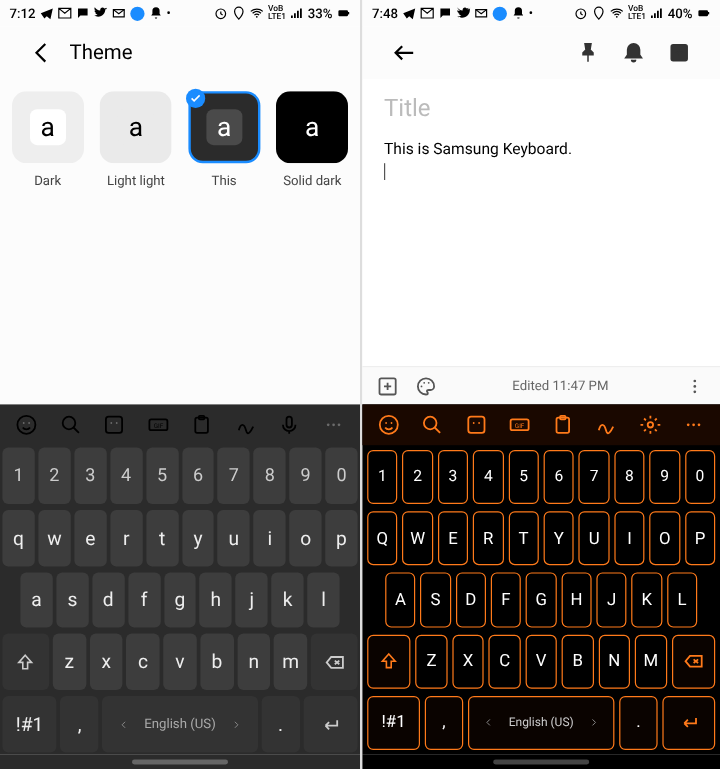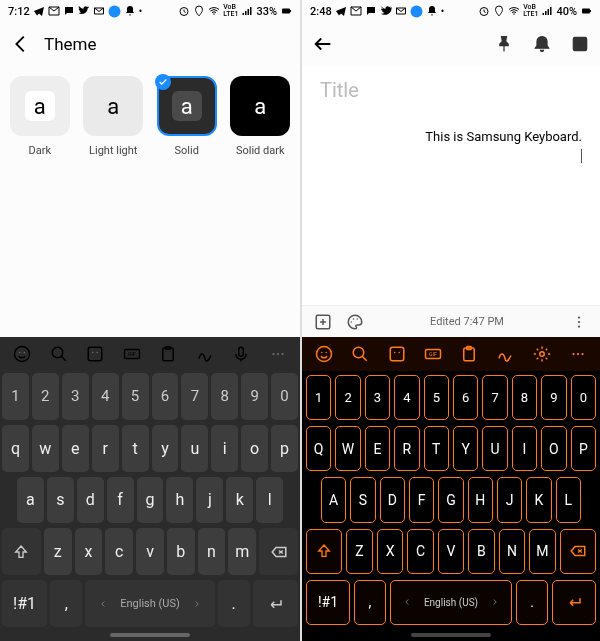--- a/index.html
+++ b/index.html
@@ -6,21 +6,21 @@
   body { background: #eee; width: 600px; height: 641px; display: flex; }
   .phone { width: 300px; height: 641px; display: flex; flex-direction: column; background: #fff; position: relative; }
   .phone.right { border-left: 2px solid #ddd; }
 
   .status-bar { height: 22px; display: flex; justify-content: space-between; align-items: center; padding: 0 8px; font-size: 11px; font-weight: 500; color: #000; background: #fcfcfc; }
   .status-left, .status-right { display: flex; align-items: center; gap: 3px; }
   .sicon { width: 12px; height: 12px; fill: #000; }
   .sicon-blue { width: 13px; height: 13px; fill: #1a8cff; }
   .batt-txt { font-size: 11px; }
 
-  .header { height: 44px; display: flex; align-items: center; padding: 0 10px; background: #fcfcfc; }
+  .header { height: 44px; display: flex; align-items: center; padding: 0 24px; background: #fcfcfc; }
   .back-chev { width: 22px; height: 22px; fill: #000; }
   .header-title { font-size: 17px; margin-left: 12px; color: #000; font-weight: 400; }
   .header-spacer { flex: 1; }
   .header-icon { width: 20px; height: 20px; fill: #333; margin-left: 18px; stroke: #333; stroke-width: 1.5; }
 
   
   .theme-area { background: #fcfcfc; flex: 1; }
   .theme-grid { display: flex; padding: 10px 6px; gap: 6px; justify-content: space-around; }
   .theme-opt { display: flex; flex-direction: column; align-items: center; width: 66px; }
   .theme-tile { width: 60px; height: 60px; border-radius: 12px; display: flex; align-items: center; justify-content: center; font-size: 22px; font-weight: 400; border: 2px solid transparent; position: relative; }
@@ -43,22 +43,22 @@
   .key.num { color: #ccc; font-size: 15px; }
   .key.wide { flex: 1.4; }
   .key.space { flex: 4; font-size: 11px; color: #aaa; gap: 12px; }
   .key.space .chev { width: 10px; height: 10px; fill: #888; }
   .gesture-bar { height: 12px; display: flex; align-items: center; justify-content: center; }
   .kbd.gray + .gesture-bar { background: #2b2b2b; }
   .gbar { width: 80px; height: 4px; border-radius: 2px; background: #666; }
 
   
   .note-body { flex: 1; padding: 12px 18px; background: #fff; display: flex; flex-direction: column; }
-  .note-title { font-size: 20px; color: #bbb; margin-bottom: 26px; }
-  .note-text { font-size: 13px; color: #000; line-height: 1.4; text-align: right; }
+  .note-title { font-size: 20px; color: #bbb; margin-bottom: 14px; }
+  .note-text { font-size: 13px; color: #000; line-height: 1.4; }
   .cursor { display: inline-block; width: 1px; height: 14px; background: #555; vertical-align: middle; }
   .edit-bar { height: 32px; display: flex; align-items: center; padding: 0 12px; background: #fafafa; font-size: 11px; color: #666; border-top: 1px solid #eee; }
   .edit-bar svg { width: 18px; height: 18px; fill: #555; }
   .edit-bar .spacer { flex: 1; text-align: center; }
 
   
   .kbd.neon { background: #000; }
   .kbd.neon .kbd-toolbar { background: #1a0800; }
   .kbd.neon .kbd-toolbar svg { width: 18px; height: 18px; fill: #ff7a1a; }
   .kbd.neon .key { background: #000; border: 1.2px solid #ff7a1a; color: #fff; font-size: 14px; }
@@ -149,21 +149,21 @@
         </div>
         <div class="theme-opt">
           <div class="theme-tile sel" style="background: rgb(43, 43, 43);">
             <div class="tile-inner" style="background: rgb(74, 74, 74); color: rgb(255, 255, 255);">a</div>
             <div class="checkbadge">
               <svg viewBox="0 0 24 24">
                 <path d="M4 12l5 5L20 6" fill="none" stroke="#fff" stroke-width="3"></path>
               </svg>
             </div>
           </div>
-          <div class="theme-label">Solid</div>
+          <div class="theme-label">This</div>
         </div>
         <div class="theme-opt">
           <div class="theme-tile" style="background: rgb(0, 0, 0);">
             <div class="tile-inner" style="background: rgb(0, 0, 0); color: rgb(255, 255, 255);">a</div>
           </div>
           <div class="theme-label">Solid dark</div>
         </div>
       </div>
   </div>
 
@@ -283,21 +283,21 @@
       </div>
   </div>
   <div class="gesture-bar">
       <div class="gbar"></div>
     </div>
 </div>
 
 <div class="phone right">
   <div class="status-bar">
     <div class="status-left">
-      <span>2:48</span>
+      <span>7:48</span>
       <svg class="sicon" viewBox="0 0 24 24">
           <path d="M2 12l20-8-4 18-6-5-4 4z"></path>
         </svg>
       <svg class="sicon" viewBox="0 0 24 24">
           <path d="M2 4h20v16H2z M2 4l10 8 10-8" fill="none" stroke="#000" stroke-width="2"></path>
         </svg>
       <svg class="sicon" viewBox="0 0 24 24">
           <path d="M4 4h16v12H8l-4 4z"></path>
         </svg>
       <svg class="sicon" viewBox="0 0 24 24">
@@ -365,21 +365,21 @@
     <svg viewBox="0 0 24 24">
         <rect x="3" y="3" width="18" height="18" rx="2" fill="none" stroke="#555" stroke-width="2"></rect>
         <path d="M12 8v8M8 12h8" stroke="#555" stroke-width="2"></path>
       </svg>
     <svg style="margin-left:14px" viewBox="0 0 24 24">
         <path d="M12 3a9 9 0 100 18c1 0 2-.5 2-1.5s-1-1.5-1-2.5 1-1 2-1h2a4 4 0 004-4c0-5-4-9-9-9z" fill="none" stroke="#555" stroke-width="2"></path>
         <circle cx="7" cy="12" r="1" fill="#555"></circle>
         <circle cx="10" cy="8" r="1" fill="#555"></circle>
         <circle cx="15" cy="8" r="1" fill="#555"></circle>
       </svg>
-    <div class="spacer">Edited 7:47 PM</div>
+    <div class="spacer">Edited 11:47 PM</div>
     <svg viewBox="0 0 24 24">
         <circle cx="12" cy="6" r="1.5"></circle>
         <circle cx="12" cy="12" r="1.5"></circle>
         <circle cx="12" cy="18" r="1.5"></circle>
       </svg>
   </div>
 
   <div class="kbd neon">
     <div class="kbd-toolbar">
       <svg viewBox="0 0 24 24">

